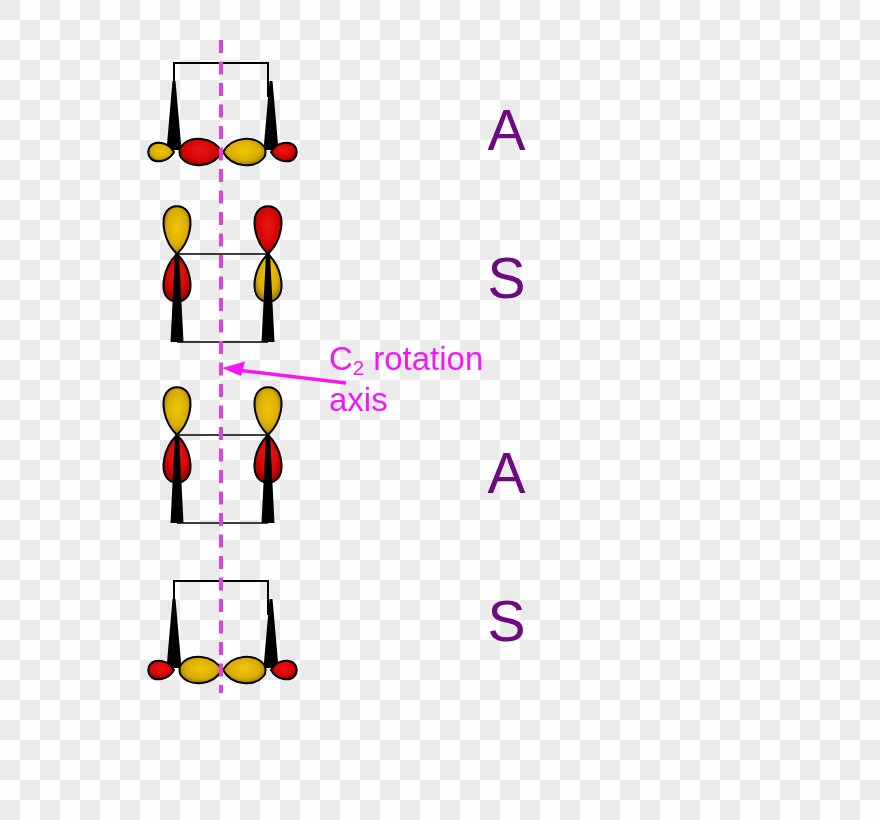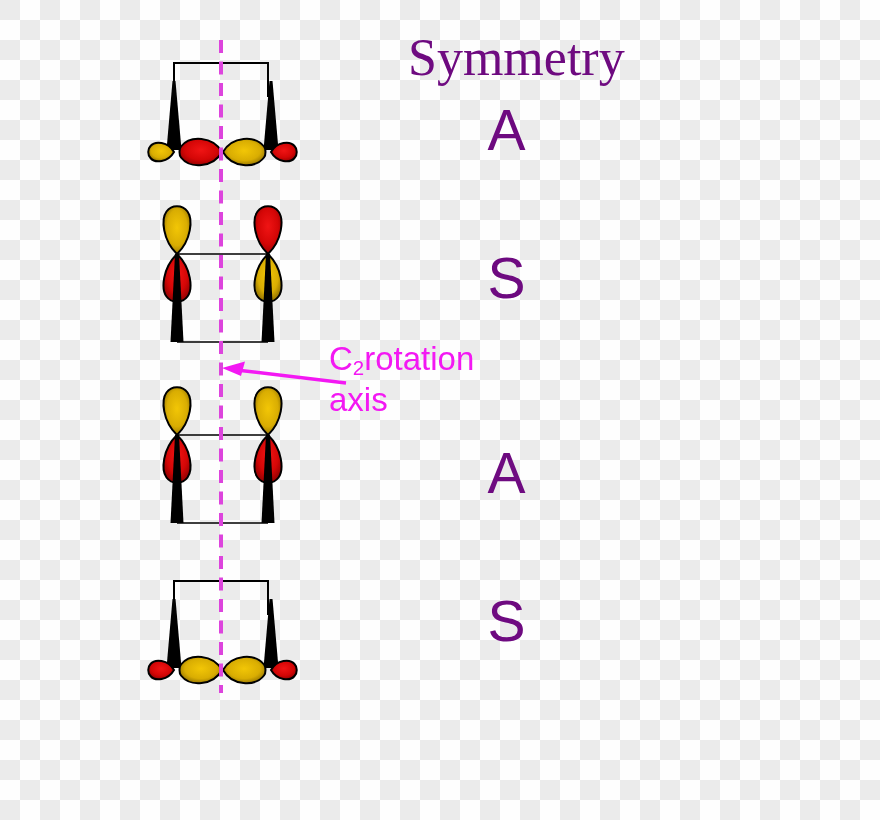--- a/index.html
+++ b/index.html
@@ -33,21 +33,21 @@
   #diagram-3 { top: 573px; height: 130px; }
   #axis-line-svg { left: 216px; top: 36px; }
   #arrow-svg { left: 218px; top: 358px; }
   .c2-label {
     left: 329px; top: 339px;
     font-size: 33px; line-height: 1.21;
     color: var(--magenta);
     white-space: nowrap;
   }
   .c2-label sub { font-size: 0.62em; vertical-align: -0.22em; }
-  .c2-label .word-gap { }
+  .c2-label .word-gap { margin-left: 9px; }
   svg { display:block; }
   .hidden-defs { position:absolute; width:0; height:0; }
 </style>
 </head>
 <body>
 
 <div class="canvas">
 
   <svg class="hidden-defs" aria-hidden="true">
     <defs id="grad-defs">
@@ -128,20 +128,19 @@
   <svg class="abs" id="arrow-svg" width="135" height="32">
     <line x1="14" y1="11.5" x2="128" y2="25" stroke-width="3.5" id="arrow-shaft" stroke="#f318f3"></line>
     <polygon points="4,10 27,3.5 23,18" id="arrow-head" fill="#f318f3"></polygon>
   </svg>
 
   <div class="abs c2-label">
     <span>C</span><sub>2</sub><span class="word-gap">rotation</span><br>
     <span>axis</span>
   </div>
 
-  <div class="abs title">Symmetry</div>
 
   <div class="abs sym-label" style="top:102px">A</div>
   <div class="abs sym-label" style="top:250px">S</div>
   <div class="abs sym-label" style="top:445px">A</div>
   <div class="abs sym-label" style="top:593px">S</div>
 
 </div>
 
 </body></html>

